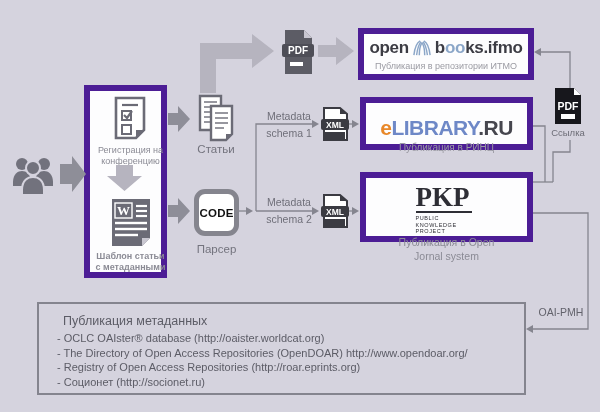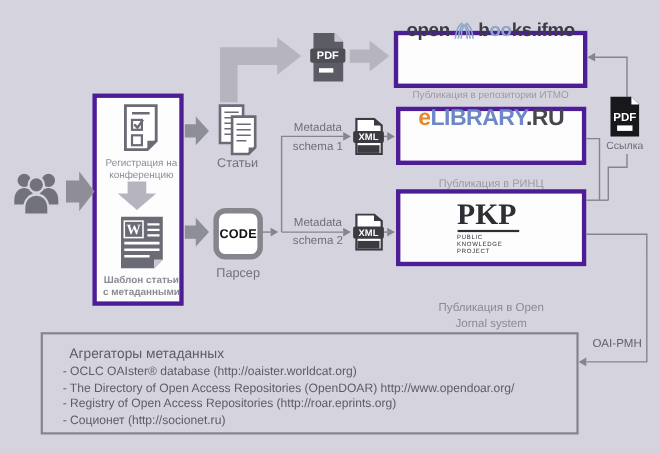--- a/index.html
+++ b/index.html
@@ -1,21 +1,21 @@
 <!DOCTYPE html>
 <html><head>
 <meta charset="utf-8">
 <style>
   html,body{margin:0;padding:0;}
   .canvas{
     position:relative;width:600px;height:412px;background:#d5d3de;
     font-family:"Liberation Sans","DejaVu Sans",sans-serif;overflow:hidden;
   }
   .abs{position:absolute;}
-  .wbox{position:absolute;background:#fdfdfe;border:4px solid #4c1d95;box-sizing:border-box;z-index:1;gap:40px;}
+  .wbox{position:absolute;background:#fdfdfe;border:6px solid #4c1d95;box-sizing:border-box;z-index:1;}
   .overlay{position:absolute;left:0;top:0;z-index:2;pointer-events:none;}
   .icon{position:absolute;z-index:3;}
   .lbl{position:absolute;z-index:3;color:#8b8b95;text-align:center;}
   .small{font-size:9px;line-height:11px;}
   .caplabel{font-size:11.5px;color:#73737d;}
   .meta{font-size:10.5px;color:#6f6f79;width:58px;}
   
   .regpanel{display:block;}
   
   .brandbox{display:flex;flex-direction:column;align-items:center;justify-content:center;}
@@ -115,21 +115,21 @@
         <div>PROJECT</div>
       </div>
     </div>
     <div class="pkp-cap">
       <span>Публикация в Open</span><br>
       <span>Jornal system</span>
     </div>
   </div>
 
   <div class="aggbox" style="left:37px;top:302px;width:489px;height:93px;">
-    <div class="agg-title">Агрегаторы метаданных</div>
+    <div class="agg-title">Публикация метаданных</div>
     <div class="agg-item">- OCLC OAIster® database (http://oaister.worldcat.org)</div>
     <div class="agg-item">- The Directory of Open Access Repositories (OpenDOAR) http://www.opendoar.org/</div>
     <div class="agg-item">- Registry of Open Access Repositories (http://roar.eprints.org)</div>
     <div class="agg-item">- Соционет (http://socionet.ru)</div>
   </div>
 
   <svg class="overlay" width="600" height="412" viewBox="0 0 600 412">
 
     <polygon points="60,164 72,164 72,156 86,174 72,192 72,184 60,184" fill="#8e8e98"></polygon>
     <polygon points="168,113 178,113 178,106 190,119 178,132 178,125 168,125" fill="#8e8e98"></polygon>

